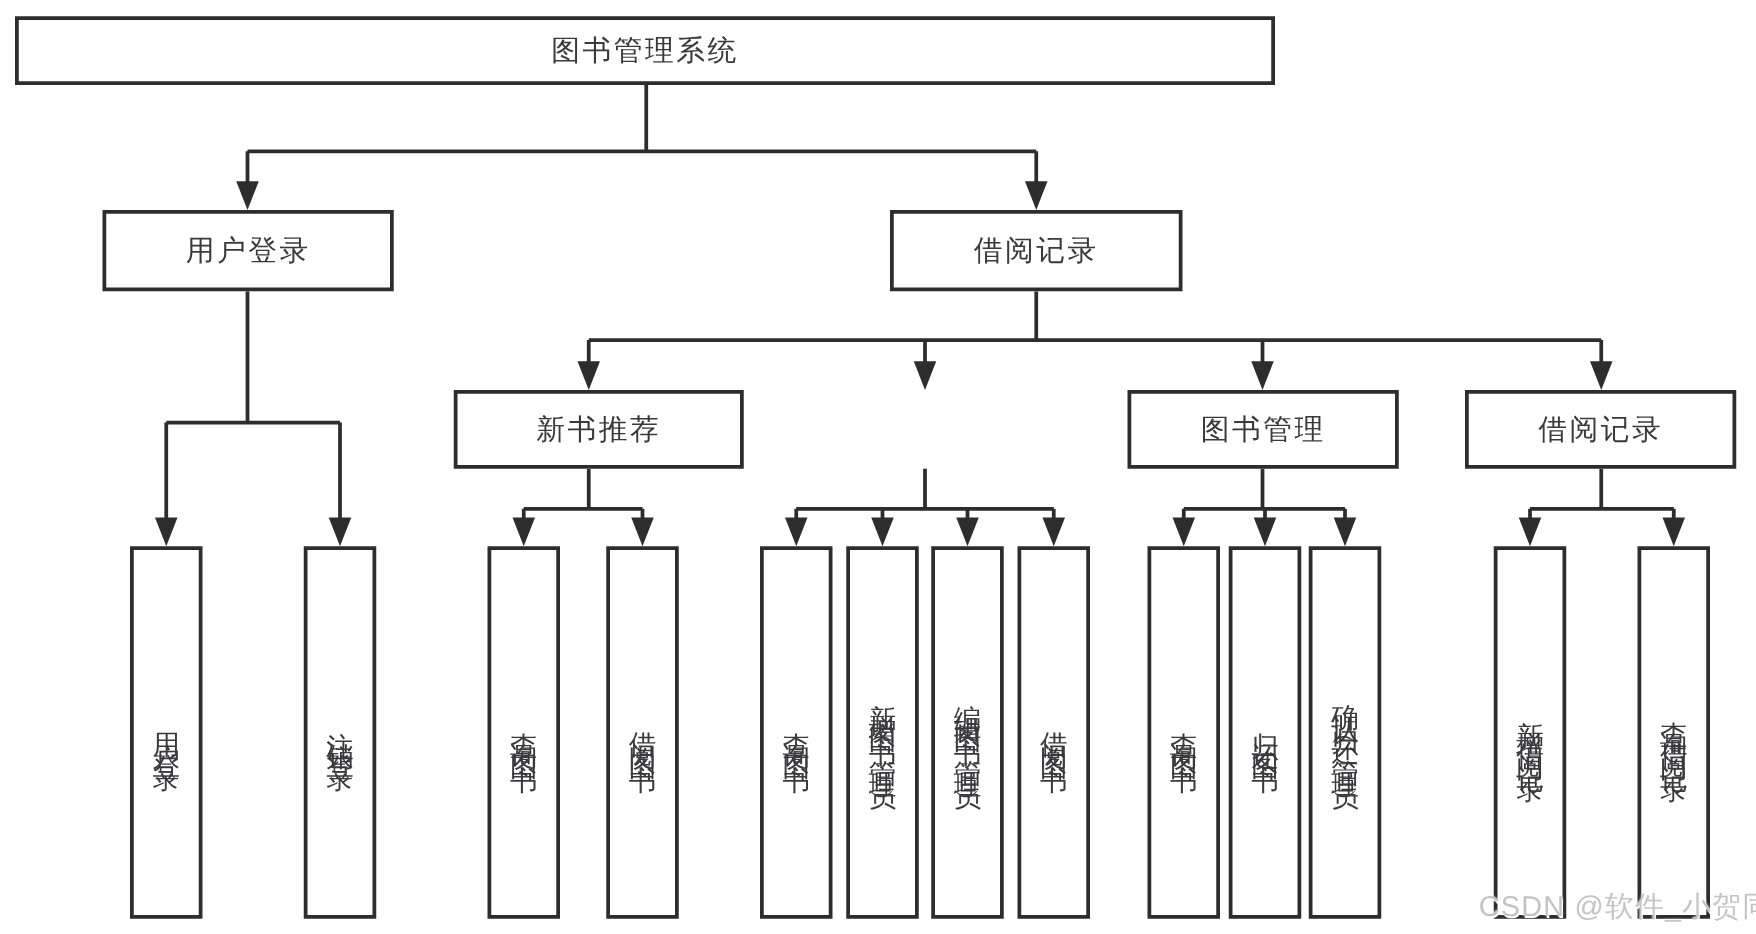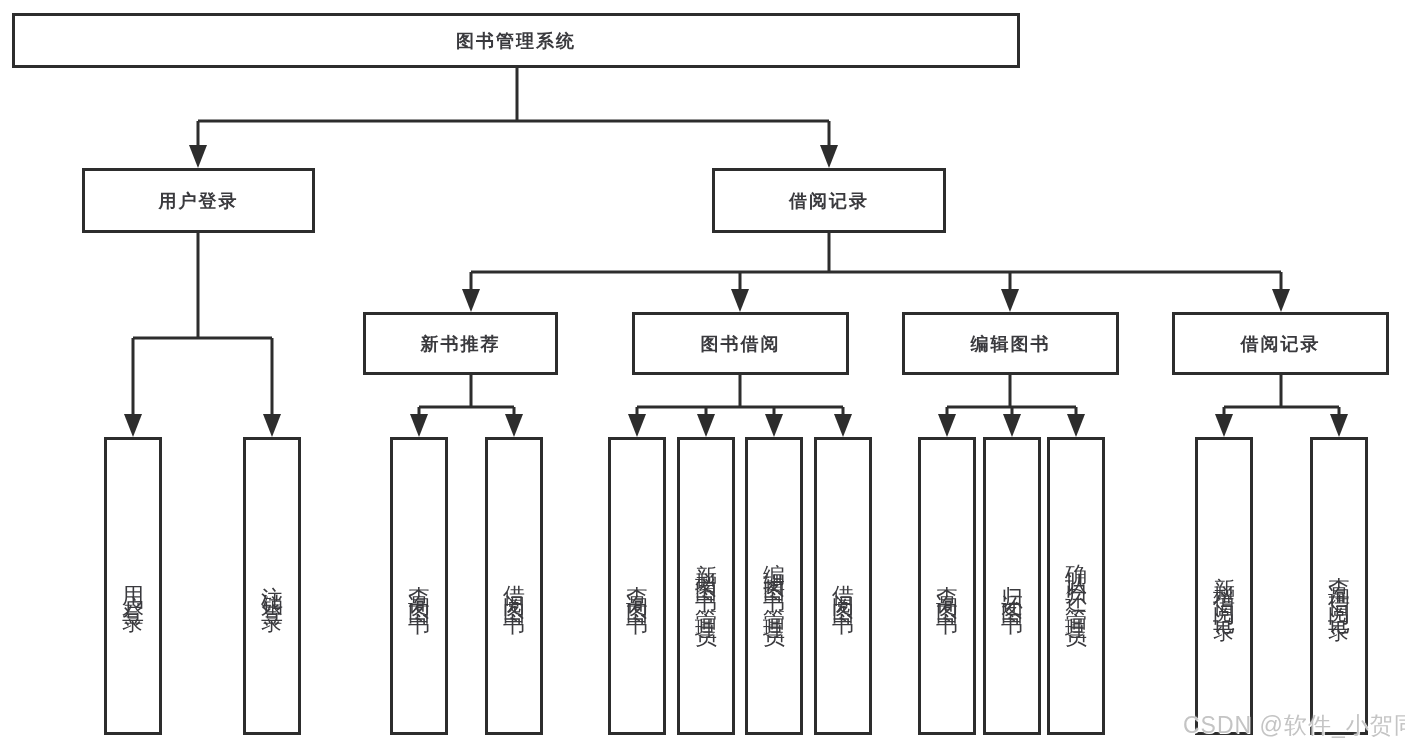--- a/index.html
+++ b/index.html
@@ -22,24 +22,23 @@
     box-sizing: border-box;
     background: #ffffff;
     border: 3px solid #2d2d2d;
     display: flex;
     align-items: center;
     justify-content: center;
     z-index: 2;
     color: #3a3a3e;
   }
   .h-label {
-    font-size: 18px;
+    font-size: 23px;
     letter-spacing: 2px;
     white-space: nowrap;
-    font-weight: bold;
   }
   .v-node { width: 58px; height: 298px; }
   .v-label {
     writing-mode: vertical-rl;
     text-orientation: mixed;
     font-size: 22px;
     line-height: 1;
     letter-spacing: 9px;
     white-space: nowrap;
   }
@@ -104,28 +103,25 @@
     <span class="h-label">图书管理系统</span>
   </div>
 
   <div class="node" style="left:82px;top:168px;width:233px;height:65px">
     <span class="h-label">用户登录</span>
   </div>
   <div class="node" style="left:712px;top:168px;width:234px;height:65px">
     <span class="h-label">借阅记录</span>
   </div>
 
-  <div class="node" style="left:363px;top:312px;width:195px;height:63px">
+  <div class="node" style="left:363px;top:312px;width:232px;height:63px">
     <span class="h-label">新书推荐</span>
   </div>
-  <div class="node" style="left:632px;top:312px;width:217px;height:63px">
-    <span class="h-label">图书借阅</span>
-  </div>
   <div class="node" style="left:902px;top:312px;width:217px;height:63px">
-    <span class="h-label">编辑图书</span>
+    <span class="h-label">图书管理</span>
   </div>
   <div class="node" style="left:1172px;top:312px;width:217px;height:63px">
     <span class="h-label">借阅记录</span>
   </div>
 
   <div class="node v-node" style="left:104px;top:437px">
     <span class="v-label">用户登录</span>
   </div>
   <div class="node v-node" style="left:243px;top:437px">
     <span class="v-label">注销登录</span>

